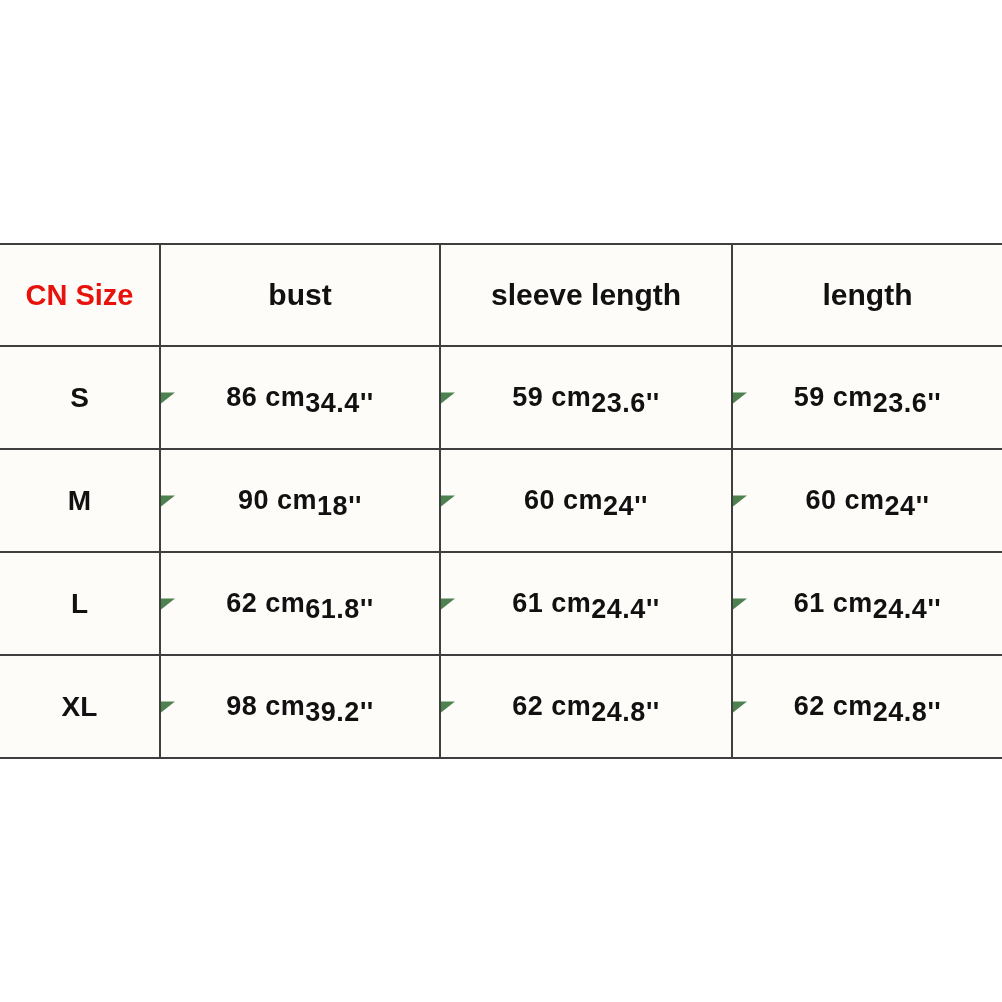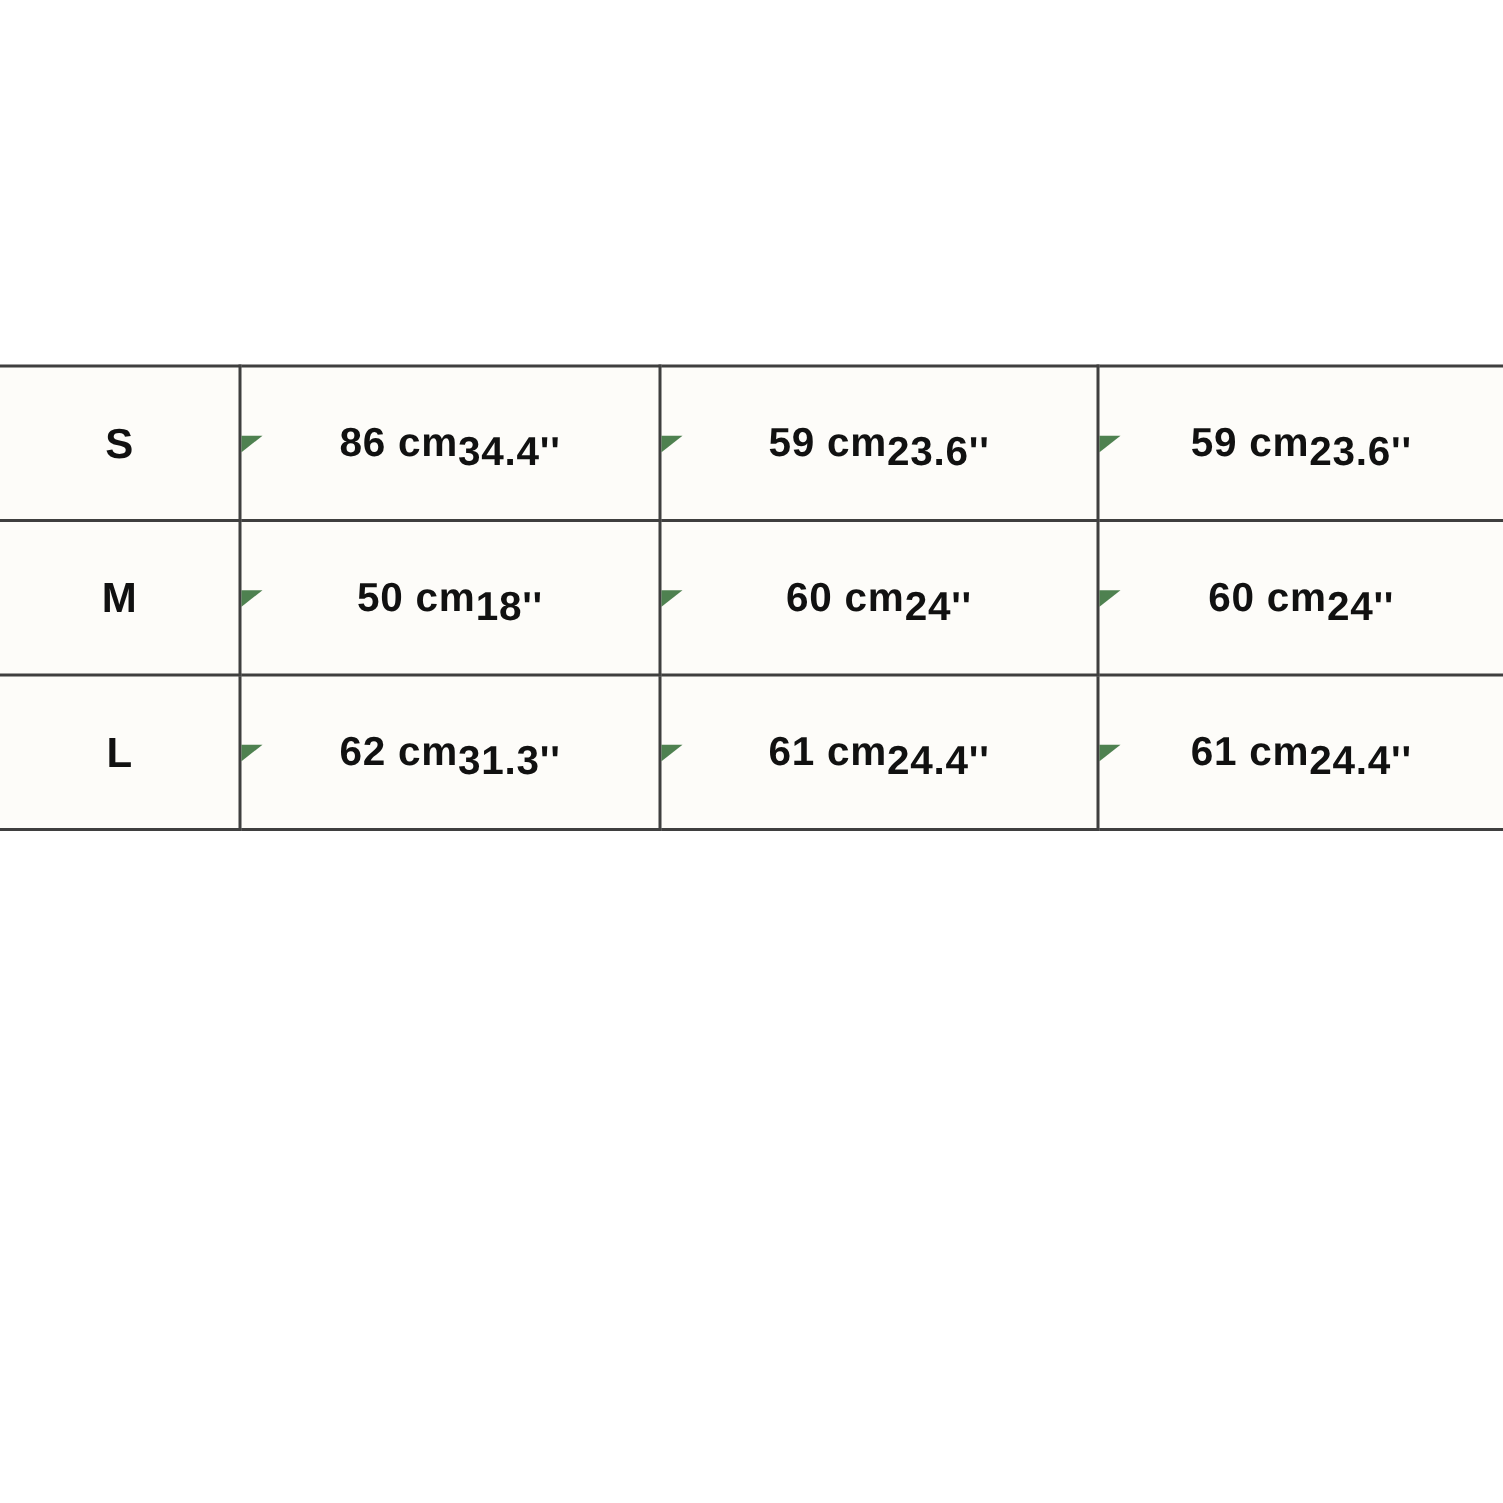--- a/index.html
+++ b/index.html
@@ -102,20 +102,26 @@
 <div id="page">
   <div id="chart-wrap">
     <table class="size-chart">
       <colgroup>
         <col class="c-size">
         <col class="c-bust">
         <col class="c-sleeve">
         <col class="c-length">
       </colgroup>
       <tbody>
+        <tr class="header-row">
+          <td class="size-head">CN Size</td>
+          <td>bust</td>
+          <td>sleeve length</td>
+          <td>length</td>
+        </tr>
 
         <tr class="body-row">
           <td class="size-cell">S</td>
           <td>
             <span class="tri"></span>
             <div class="stack">
               <span class="cm">86 cm</span>
               <span class="inch">34.4''</span>
             </div>
           </td>
@@ -133,21 +139,21 @@
               <span class="inch">23.6''</span>
             </div>
           </td>
         </tr>
 
         <tr class="body-row">
           <td class="size-cell">M</td>
           <td>
             <span class="tri"></span>
             <div class="stack">
-              <span class="cm">50 cm</span>
+              <span class="cm">90 cm</span>
               <span class="inch">18''</span>
             </div>
           </td>
           <td>
             <span class="tri"></span>
             <div class="stack">
               <span class="cm">60 cm</span>
               <span class="inch">24''</span>
             </div>
           </td>
@@ -159,35 +165,59 @@
             </div>
           </td>
         </tr>
 
         <tr class="body-row">
           <td class="size-cell">L</td>
           <td>
             <span class="tri"></span>
             <div class="stack">
               <span class="cm">62 cm</span>
-              <span class="inch">31.3''</span>
+              <span class="inch">61.8''</span>
             </div>
           </td>
           <td>
             <span class="tri"></span>
             <div class="stack">
               <span class="cm">61 cm</span>
               <span class="inch">24.4''</span>
             </div>
           </td>
           <td>
             <span class="tri"></span>
             <div class="stack">
               <span class="cm">61 cm</span>
               <span class="inch">24.4''</span>
             </div>
           </td>
         </tr>
 
+        <tr class="body-row">
+          <td class="size-cell">XL</td>
+          <td>
+            <span class="tri"></span>
+            <div class="stack">
+              <span class="cm">98 cm</span>
+              <span class="inch">39.2''</span>
+            </div>
+          </td>
+          <td>
+            <span class="tri"></span>
+            <div class="stack">
+              <span class="cm">62 cm</span>
+              <span class="inch">24.8''</span>
+            </div>
+          </td>
+          <td>
+            <span class="tri"></span>
+            <div class="stack">
+              <span class="cm">62 cm</span>
+              <span class="inch">24.8''</span>
+            </div>
+          </td>
+        </tr>
       </tbody>
     </table>
   </div>
 </div>
 
 </body></html>

